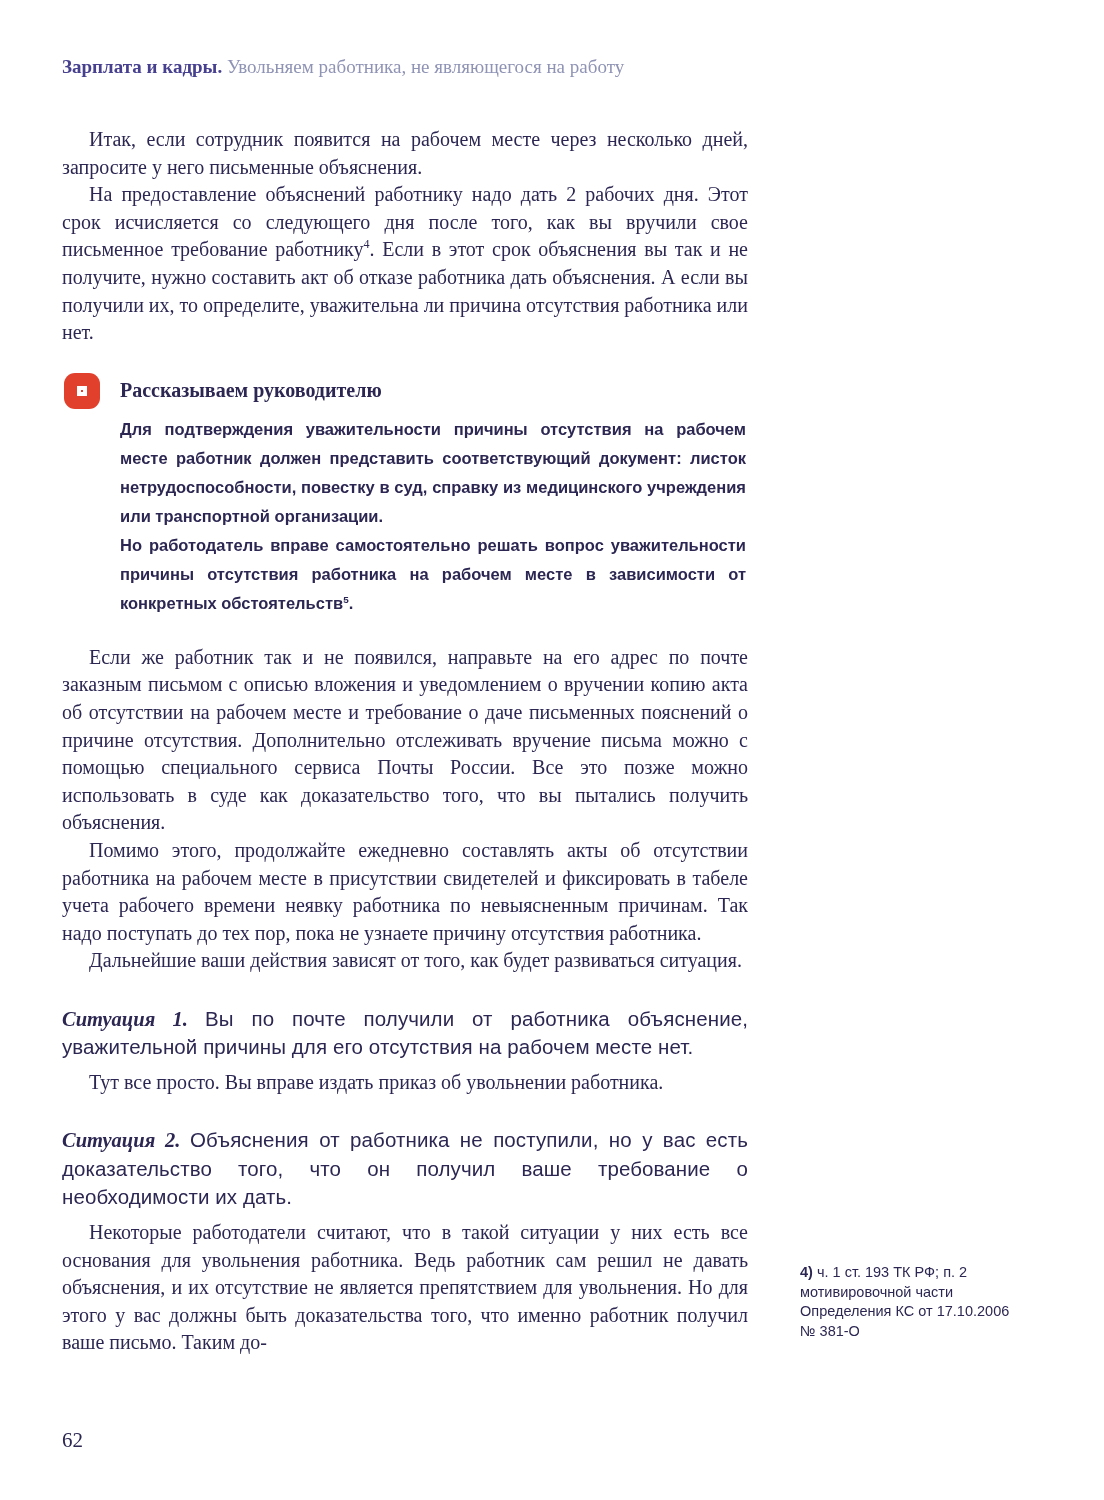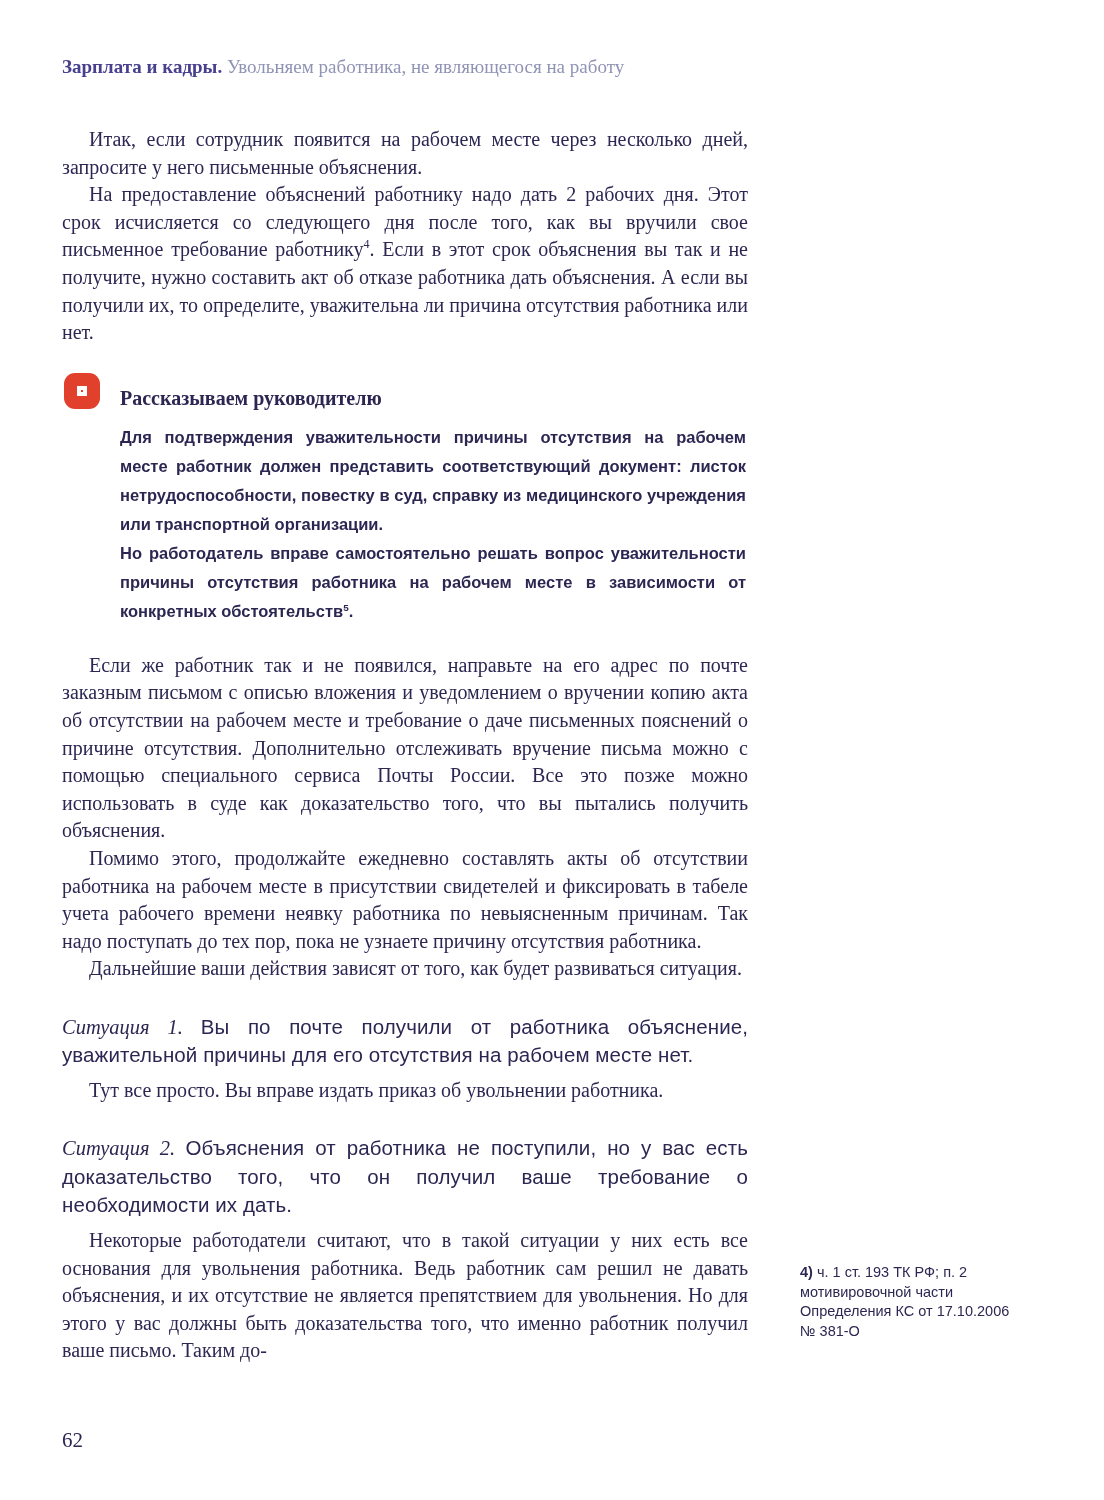--- a/index.html
+++ b/index.html
@@ -52,21 +52,21 @@
   .inner-square {
     display: block;
     width: 10px; height: 10px;
     border: 4px solid #ffffff;
     background: transparent;
   }
   .callout-content { width: 626px; }
   .callout-title {
     font-size: 20px;
     font-weight: bold;
-    margin: 16px 0 13px 0;
+    margin: 8px 0 13px 0;
     color: #2c2752;
   }
   .callout-body {
     font-family: "Liberation Sans", sans-serif;
     font-weight: bold;
     font-size: 16.5px;
     line-height: 29px;
     text-align: justify;
     margin: 0;
     hyphens: auto;
@@ -75,21 +75,21 @@
   .situation {
     font-size: 20.5px;
     line-height: 28.5px;
     margin: 30px 0 7px 0;
     text-align: justify;
     hyphens: auto;
   }
   .situation .lead {
     font-family: "Liberation Serif", serif;
     font-style: italic;
-    font-weight: normal;
+    font-weight: bold;
   }
   .situation .head-text {
     font-family: "Liberation Sans", sans-serif;
     font-weight: normal;
     font-style: normal;
     letter-spacing: 0.1px;
   }
 
   .margin-notes {
     position: absolute;

